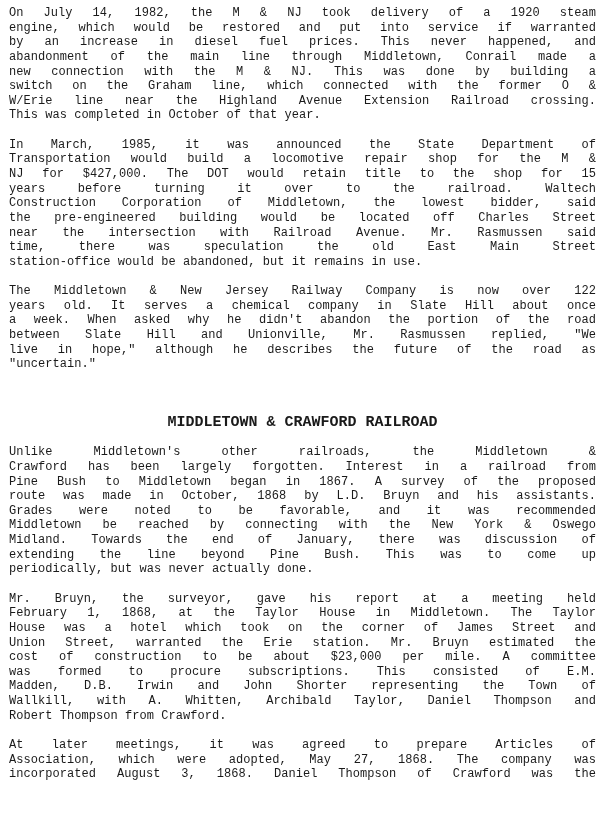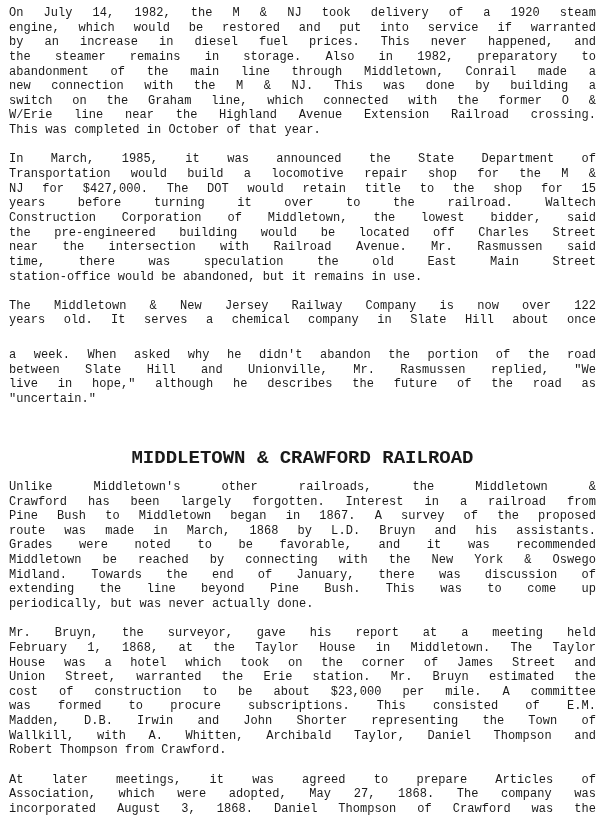--- a/index.html
+++ b/index.html
@@ -19,34 +19,33 @@
     .line {
       display: block;
       white-space: pre;
       height: 14.65px;
       text-align-last: justify;
       text-align: justify;
     }
     .line.last { text-align-last: left; }
     .gap { height: 14.65px; }
     .heading {
-      font-size: 19px; line-height: 14.65px; text-align: center;
+      font-size: 15px; line-height: 14.65px; text-align: center;
       margin: 0; white-space: pre;
     }
   </style>
 </head>
 <body>
 
 <div class="page">
 
   <div class="para">
     <span class="line" style="white-space: normal;">     On July 14, 1982, the M &amp; NJ took delivery of a 1920 steam</span>
     <span class="line" style="white-space: normal;">engine, which would be restored and put into service if warranted</span>
     <span class="line" style="white-space: normal;">by an increase in diesel fuel prices. This never happened, and</span>
-    <span class="line" style="white-space: normal;">the steamer remains in storage. Also in 1982, preparatory to</span>
     <span class="line" style="white-space: normal;">abandonment of the main line through Middletown, Conrail made a</span>
     <span class="line" style="white-space: normal;">new connection with the M &amp; NJ. This was done by building a</span>
     <span class="line" style="white-space: normal;">switch on the Graham line, which connected with the former O &amp;</span>
     <span class="line" style="white-space: normal;">W/Erie line near the Highland Avenue Extension Railroad crossing.</span>
     <span class="line last" style="white-space: pre;">This was completed in October of that year.</span>
   </div>
   <div class="gap"></div>
 
   <div class="para">
     <span class="line" style="white-space: normal;">     In March, 1985, it was announced the State Department of</span>
@@ -57,37 +56,37 @@
     <span class="line" style="white-space: normal;">the pre-engineered building would be located off Charles Street</span>
     <span class="line" style="white-space: normal;">near the intersection with Railroad Avenue. Mr. Rasmussen said</span>
     <span class="line" style="white-space: normal;">time, there was speculation the old East Main Street</span>
     <span class="line last" style="white-space: pre;">station-office would be abandoned, but it remains in use.</span>
   </div>
   <div class="gap"></div>
 
   <div class="para">
     <span class="line" style="white-space: normal;">     The Middletown &amp; New Jersey Railway Company is now over 122</span>
     <span class="line" style="white-space: normal;">years old. It serves a chemical company in Slate Hill about once</span>
-    <span class="line" style="white-space: normal; margin-top: 20px;">a week. When asked why he didn't abandon the portion of the road</span>
+    <span class="line" style="white-space: normal;">a week. When asked why he didn't abandon the portion of the road</span>
     <span class="line" style="white-space: normal;">between Slate Hill and Unionville, Mr. Rasmussen replied, "We</span>
     <span class="line" style="white-space: normal;">live in hope," although he describes the future of the road as</span>
     <span class="line last" style="white-space: pre;">"uncertain."</span>
   </div>
   <div class="gap"></div>
   <div class="gap"></div>
   <div class="gap"></div>
 
   <h2 class="heading">MIDDLETOWN &amp; CRAWFORD RAILROAD</h2>
   <div class="gap"></div>
 
   <div class="para">
     <span class="line" style="white-space: normal;">     Unlike Middletown's other railroads, the Middletown &amp;</span>
     <span class="line" style="white-space: normal;">Crawford has been largely forgotten. Interest in a railroad from</span>
     <span class="line" style="white-space: normal;">Pine Bush to Middletown began in 1867. A survey of the proposed</span>
-    <span class="line" style="white-space: normal;">route was made in March, 1868 by L.D. Bruyn and his assistants.</span>
+    <span class="line" style="white-space: normal;">route was made in October, 1868 by L.D. Bruyn and his assistants.</span>
     <span class="line" style="white-space: normal;">Grades were noted to be favorable, and it was recommended</span>
     <span class="line" style="white-space: normal;">Middletown be reached by connecting with the New York &amp; Oswego</span>
     <span class="line" style="white-space: normal;">Midland. Towards the end of January, there was discussion of</span>
     <span class="line" style="white-space: normal;">extending the line beyond Pine Bush. This was to come up</span>
     <span class="line last" style="white-space: pre;">periodically, but was never actually done.</span>
   </div>
   <div class="gap"></div>
 
   <div class="para">
     <span class="line" style="white-space: normal;">     Mr. Bruyn, the surveyor, gave his report at a meeting held</span>

